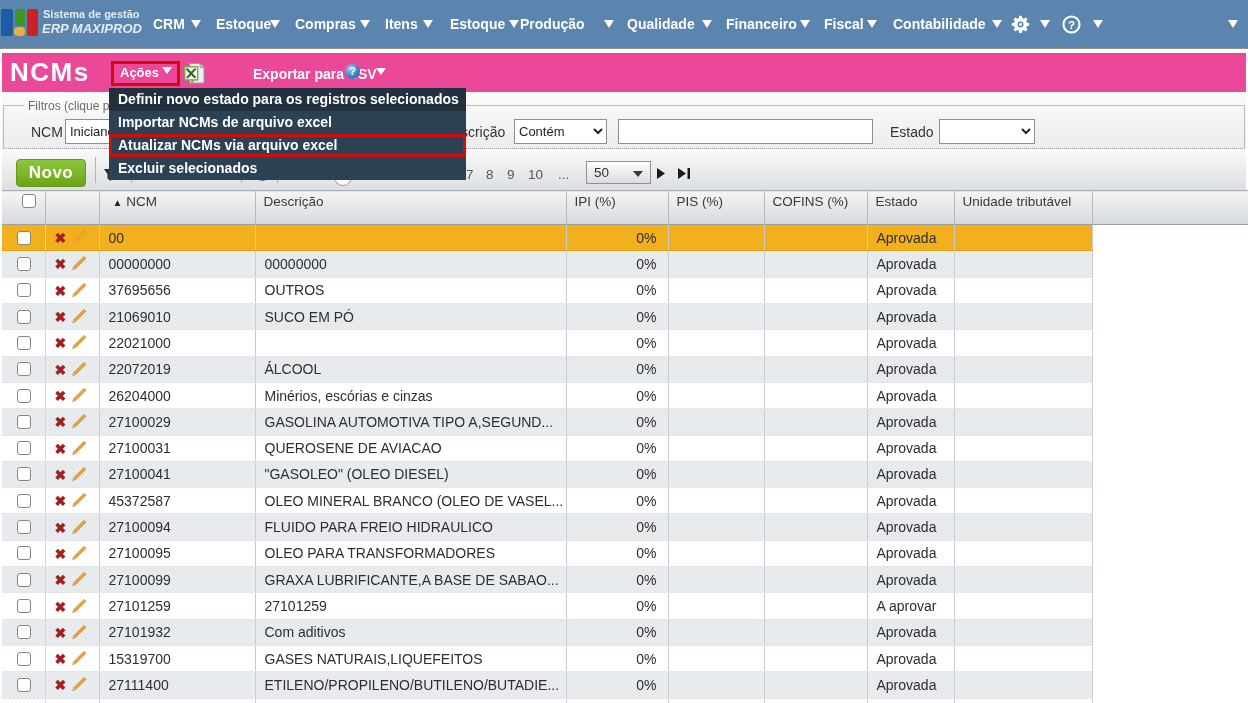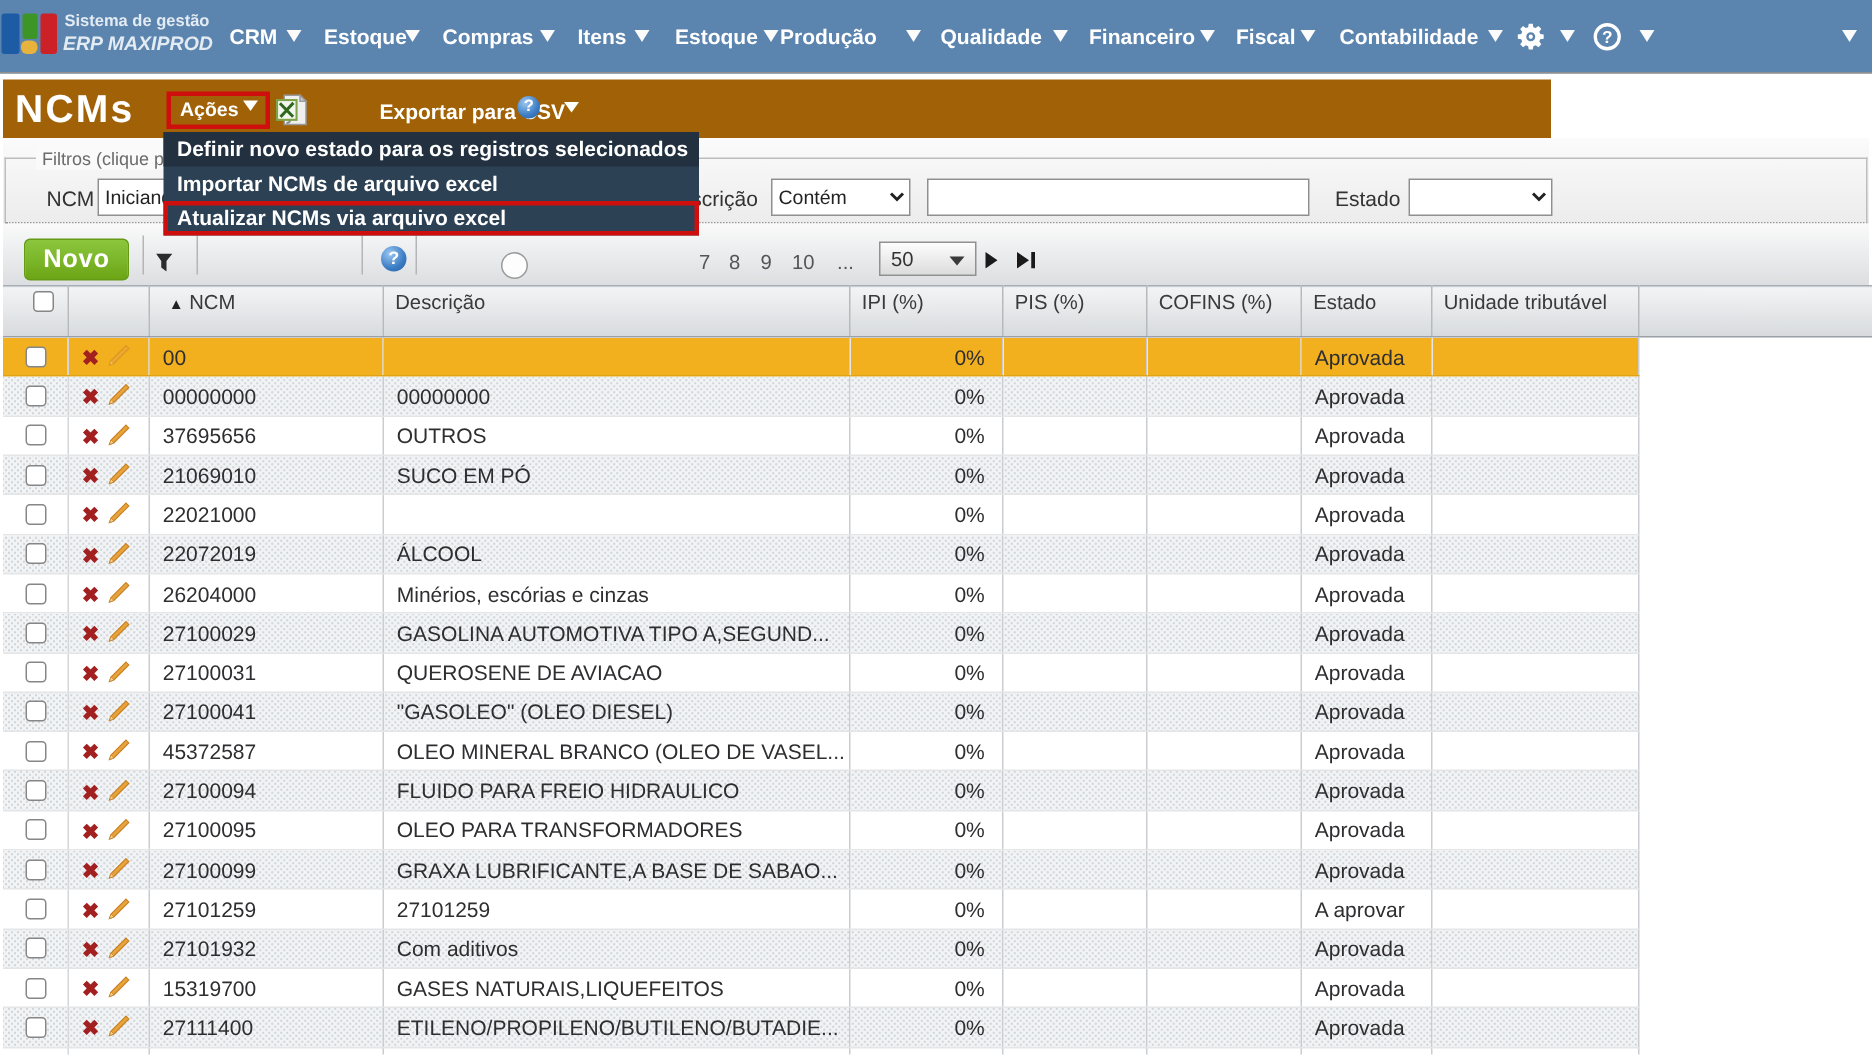--- a/index.html
+++ b/index.html
@@ -12,21 +12,21 @@
 .logo .b { position:absolute; border-radius:2px; }
 .lt1 { position:absolute; left:43px; top:8px; font-size:11px; font-weight:bold; color:#e3ebf3; }
 .lt2 { position:absolute; left:42px; top:21px; font-size:13px; font-weight:bold;
   font-style:italic; color:#e3ebf3; }
 .mi { position:absolute; top:0; height:42px; line-height:48px; font-size:14px;
   font-weight:bold; color:#fff; white-space:nowrap; }
 .car { position:absolute; top:20px; width:0; height:0; border-left:5.5px solid transparent;
   border-right:5.5px solid transparent; border-top:8px solid #fbfbfb; }
 
 .pagegap { height:4px; background:#fff; }
-.pagebar { margin-left:2px; width:1032px; height:39px; background:#a16207; color:#fff; position:relative; }
+.pagebar { margin-left:2px; width:1244px; height:39px; background:#ec4899; color:#fff; position:relative; }
 .pb-title { position:absolute; left:8px; top:4px; font-size:26px; font-weight:bold; letter-spacing:1.5px; }
 .acbox { position:absolute; left:109px; top:8px; width:69px; height:25px;
   border:3px solid #cf0e0e; }
 .ac-label { position:absolute; left:118px; top:12px; font-size:13px; font-weight:bold; }
 .ac-car { position:absolute; left:160px; top:14px; width:0; height:0;
   border-left:5px solid transparent; border-right:5px solid transparent; border-top:7px solid #fff; }
 .xlicon { position:absolute; left:182px; top:9px; }
 .exportar { position:absolute; left:207px; top:13px; font-size:14px; font-weight:bold;padding-left:44px; }
 .qmark { position:absolute; left:343px; top:11px; width:15px; height:15px; border-radius:50%;
   background:radial-gradient(circle at 35% 30%, #9cc7f0, #3a7cc4 60%, #2a5f9e);
@@ -530,13 +530,14 @@
         <td>&nbsp;</td>
         <td class="empty"></td>
       </tr>
 </tbody>
 </table>
 
 <div class="ddmenu">
   <div class="dditem dd1">Definir novo estado para os registros selecionados</div>
   <div class="dditem">Importar NCMs de arquivo excel</div>
   <div class="dditem ddred">Atualizar NCMs via arquivo excel</div>
+  <div class="dditem">Excluir selecionados</div>
 </div>
 
 </body></html>

